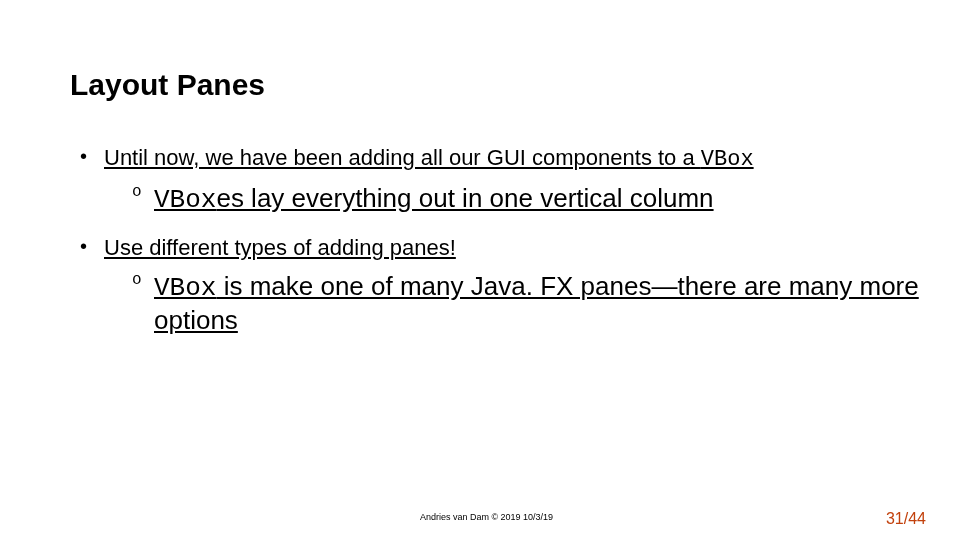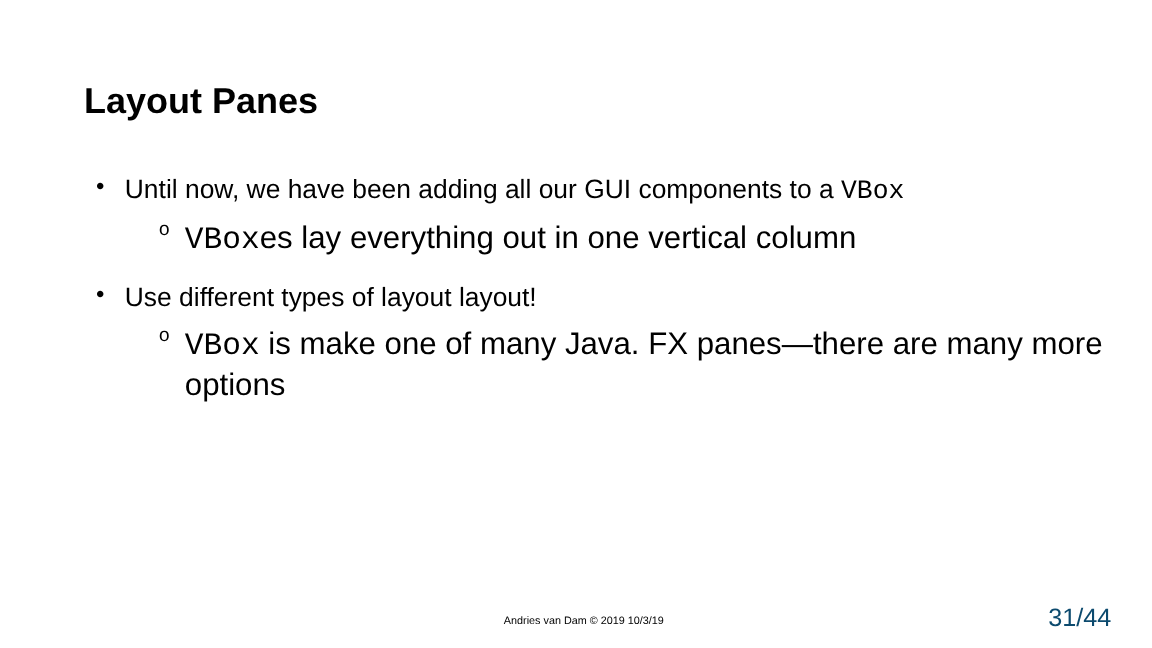--- a/index.html
+++ b/index.html
@@ -21,20 +21,21 @@
   }
   h1.title {
     font-size: 30px;
     font-weight: 700;
     margin: 0 0 42px 0;
   }
   ul.top {
     list-style: none;
     padding: 0;
     margin: 0 0 0 10px;
+    text-decoration: underline;
   }
   ul.top > li {
     font-size: 22px;
     line-height: 1.25;
     margin: 0 0 18px 0;
     position: relative;
     padding-left: 24px;
   }
   ul.top > li::before {
     content: "•";
@@ -72,22 +73,22 @@
     right: 0;
     bottom: 18px;
     text-align: center;
     font-size: 9px;
     color: #000;
   }
   .page-num {
     position: absolute;
     right: 34px;
     bottom: 12px;
-    font-size: 21px;
-    color: #0c4a6e;
+    font-size: 16px;
+    color: #c2410c;
   }
 </style>
 </head>
 <body>
 
 <div class="slide">
   <h1 class="title">Layout Panes</h1>
 
   <ul class="top">
 
@@ -95,21 +96,21 @@
       <span>Until now, we have been adding all our GUI components to a </span><span class="code">VBox</span>
       <ul class="sub">
         <li>
           <span class="code">VBox</span><span>es lay everything out in one vertical column</span>
         </li>
       </ul>
     </li>
 
 
     <li>
-      <span>Use different types of layout layout!</span>
+      <span>Use different types of adding panes!</span>
       <ul class="sub">
         <li>
           <span class="code">VBox</span><span> is make one of many Java. FX panes—there are many more options</span>
         </li>
       </ul>
     </li>
 
   </ul>
 </div>
 

